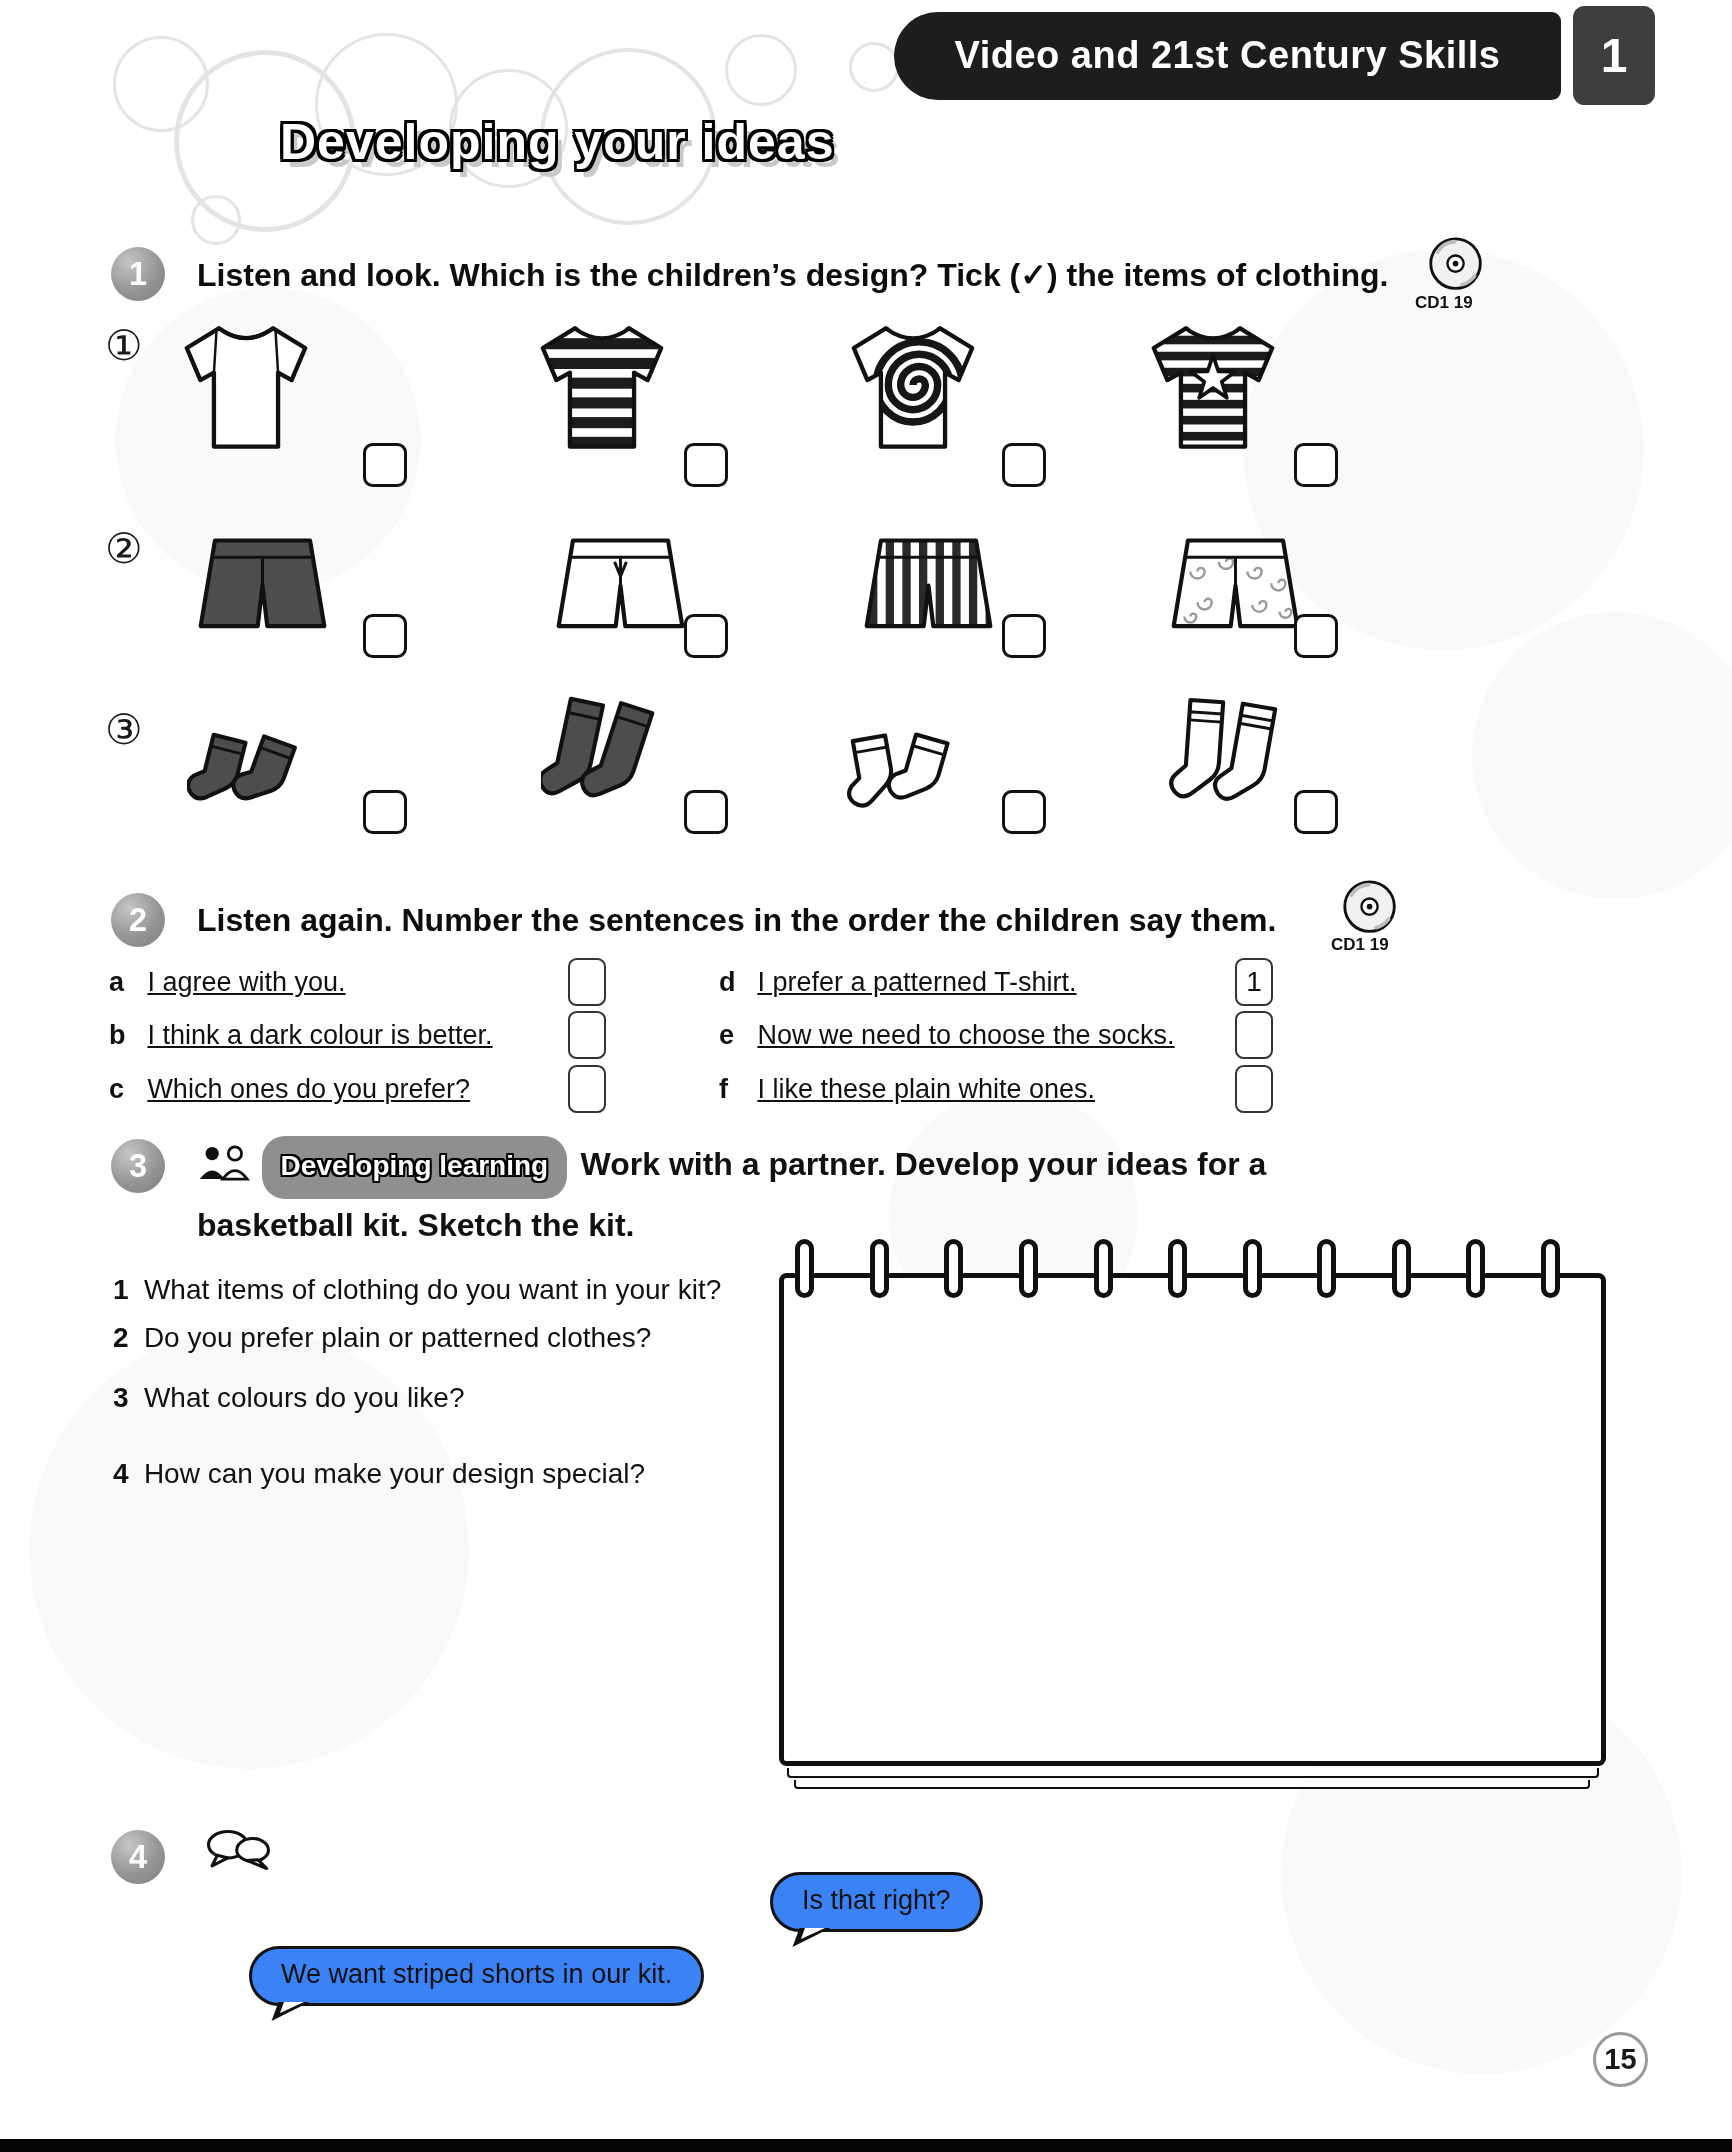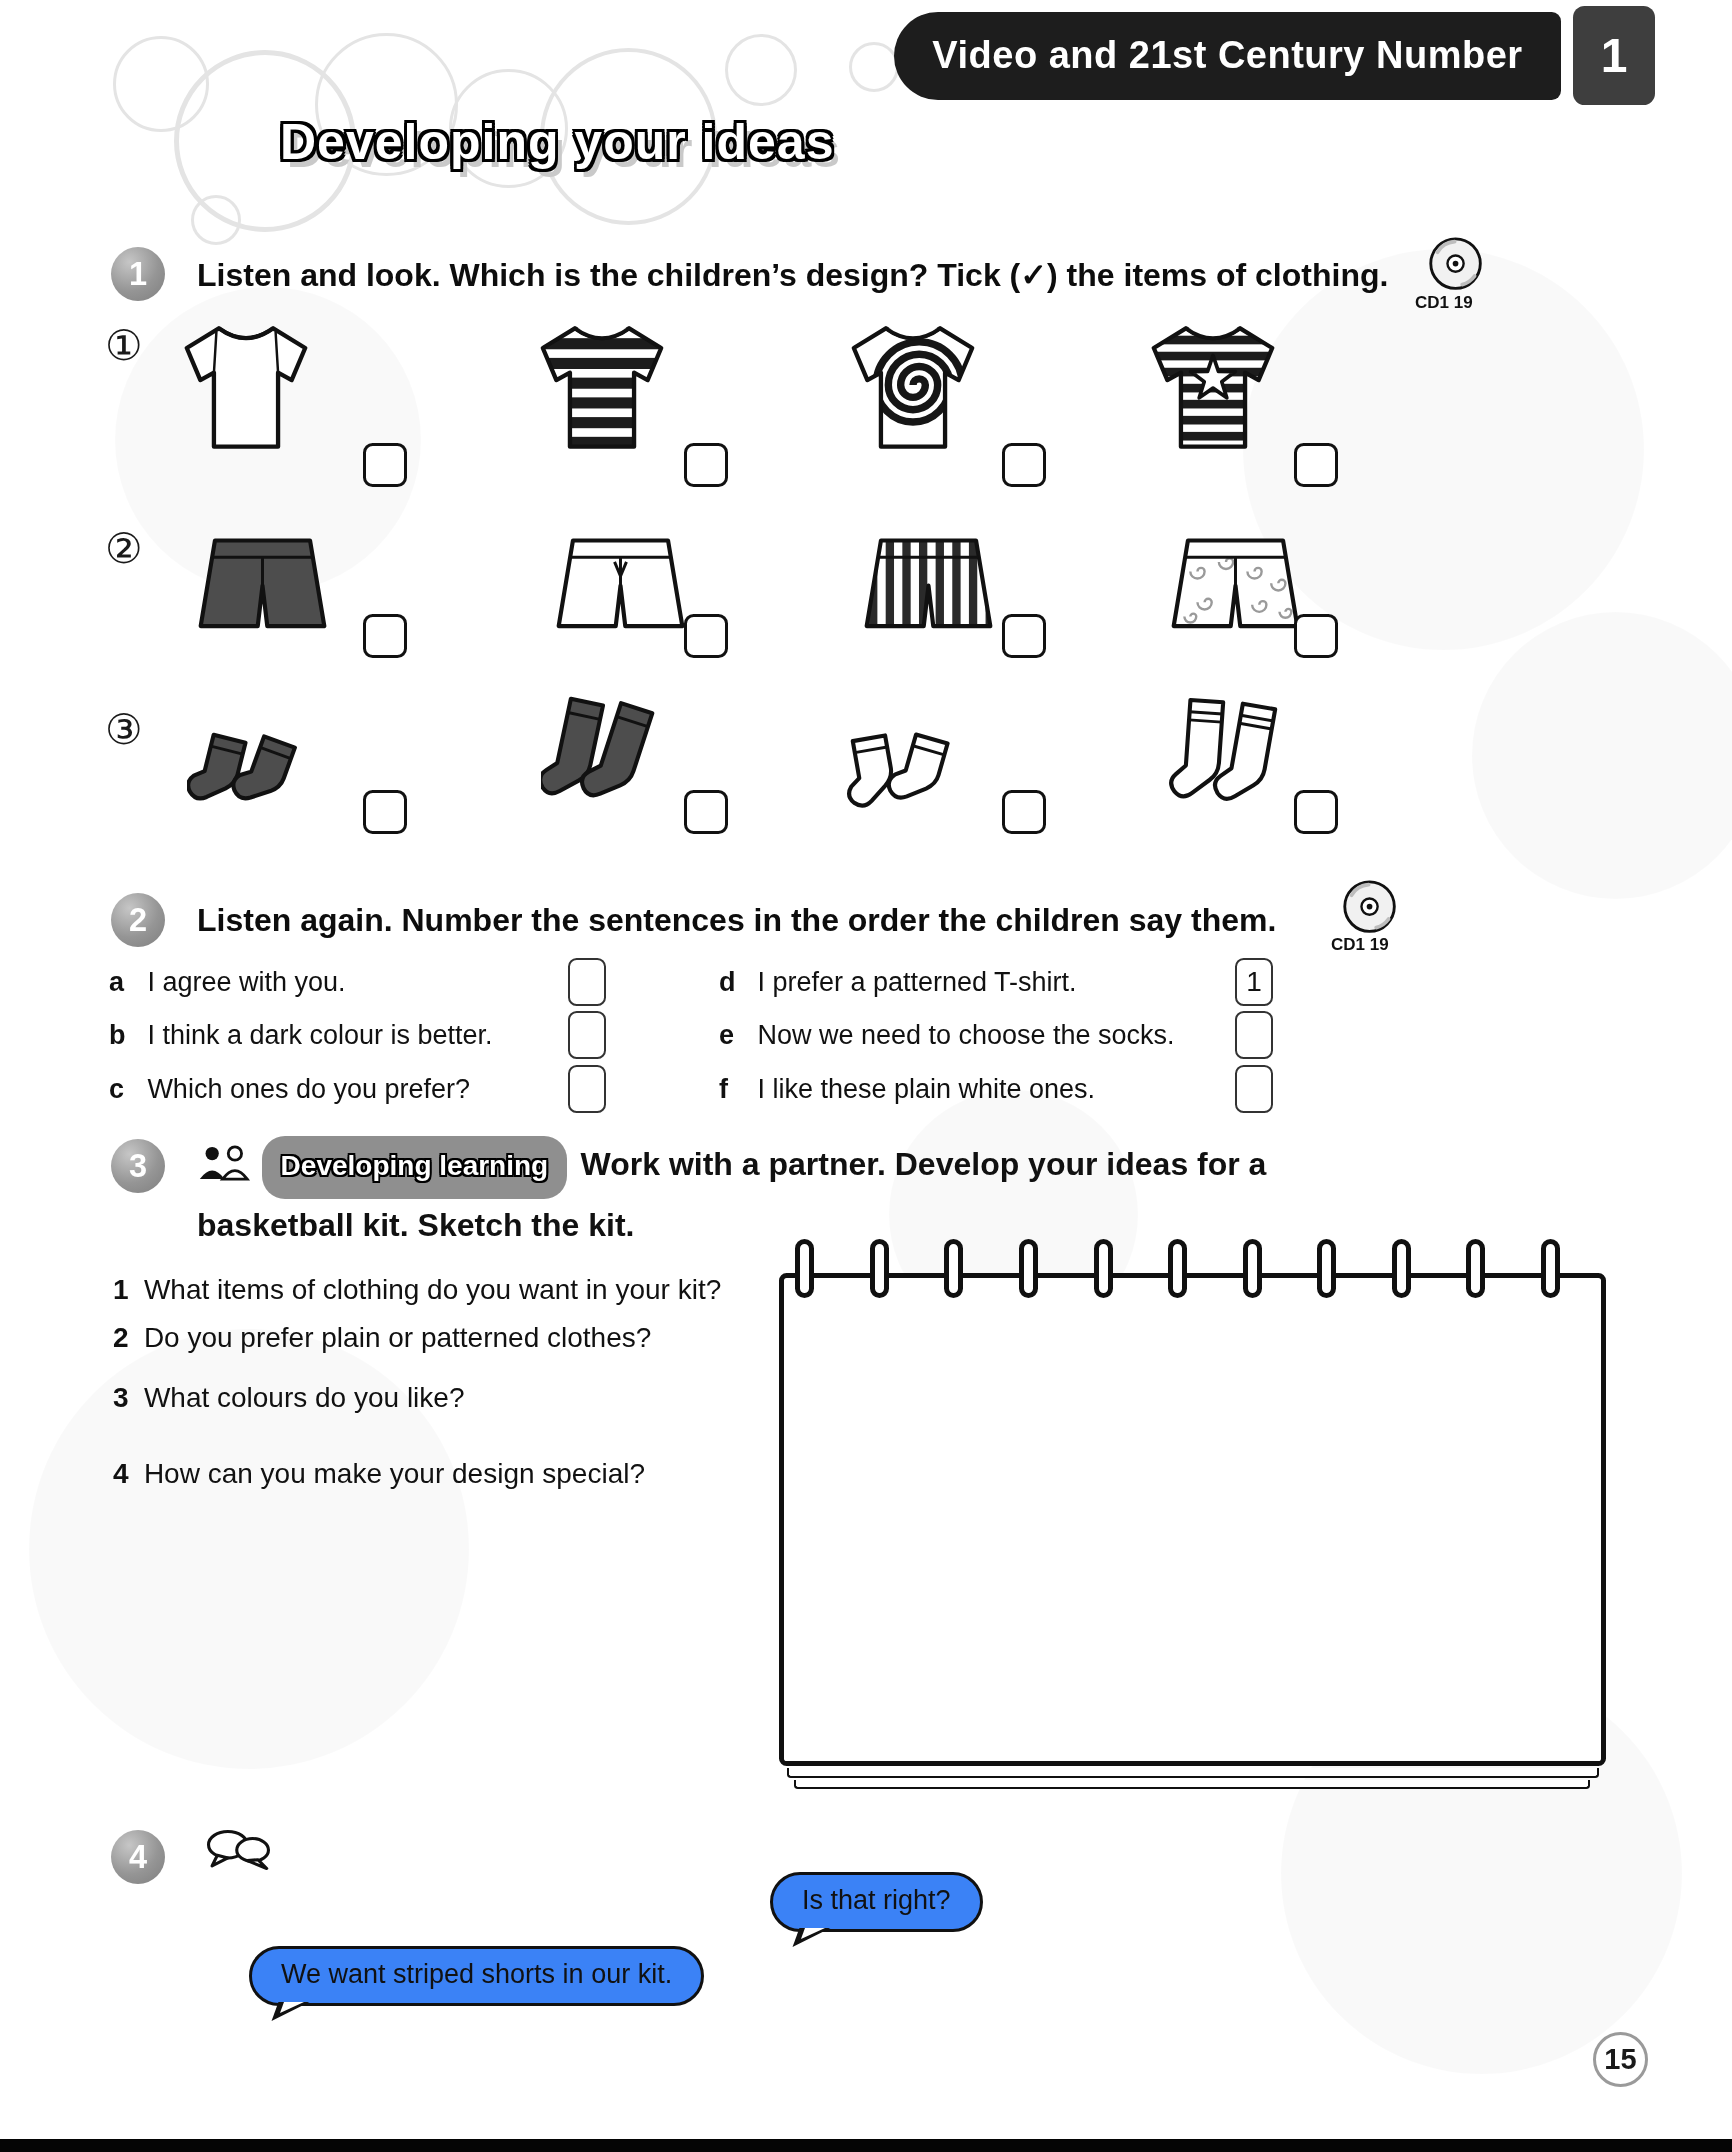--- a/index.html
+++ b/index.html
@@ -29,21 +29,21 @@
   .instr { position:absolute; font-size:32px; font-weight:bold; color:#0d0d0d; }
   .cd { position:absolute; }
   .cd-label { position:absolute; font-size:17px; font-weight:bold; }
 
   .row-label { position:absolute; left:105px; font-size:42px; color:#1a1a1a; }
   .item { position:absolute; }
   .cb { position:absolute; width:44px; height:44px; border:3.3px solid #111; border-radius:9.6px; background:#fff; }
 
   .s-row { position:absolute; display:flex; align-items:center; gap:13.4px; }
   .s-letter { font-weight:bold; font-size:27px; width:25px; flex:0 0 auto; }
-  .s-text { font-size:27px; }
+  .s-text { font-size:27px;text-decoration:underline; }
   .ansbox { margin-left:auto; width:38px; height:48px; border:2.4px solid #333; border-radius:8.6px; background:#fff;
     display:flex; align-items:center; justify-content:center; font-size:28px; flex:0 0 auto; }
 
   .coop-line { position:absolute; left:197px; top:1136px; width:1133px; font-size:32px; font-weight:bold; line-height:52px; }
   .people-icon { vertical-align:-5.7px; margin-right:9.6px; }
   .coop-badge { display:inline-block; background:#8f8f8f; border-radius:23px; padding:1.9px 19px 6.7px; margin-right:13.4px; }
   .coop-badge span { color:#fff; font-size:28px; font-weight:bold;
     text-shadow:-1.9px -1.9px 0 #000,1.9px -1.9px 0 #000,-1.9px 1.9px 0 #000,1.9px 1.9px 0 #000,0 -1.9px 0 #000,0 1.9px 0 #000,-1.9px 0 0 #000,1.9px 0 0 #000; }
 
   .q-row { position:absolute; left:113px; font-size:28px; }
@@ -84,21 +84,21 @@
 <div class="deco outline" style="left:849px;top:42px;width:50px;height:50px;"></div>
 <div class="deco outline" style="left:191px;top:195px;width:50px;height:50px;"></div>
 <div class="deco fill" style="left:1243px;top:249px;width:401px;height:401px;"></div>
 <div class="deco fill" style="left:1472px;top:612px;width:287px;height:287px;"></div>
 <div class="deco fill" style="left:115px;top:287px;width:306px;height:306px;"></div>
 <div class="deco fill" style="left:29px;top:1329px;width:440px;height:440px;"></div>
 <div class="deco fill" style="left:1281px;top:1673px;width:401px;height:401px;"></div>
 <div class="deco fill" style="left:889px;top:1090px;width:249px;height:249px;"></div>
 
 <div class="header-bar">
-  <span>Video and 21st Century Number</span>
+  <span>Video and 21st Century Skills</span>
 </div>
 <div class="unit-tab">
   <span>1</span>
 </div>
 
 <div class="page-title">Developing your ideas</div>
 
 <div class="badge" style="left:111px;top:247px;">
   <span>1</span>
 </div>

